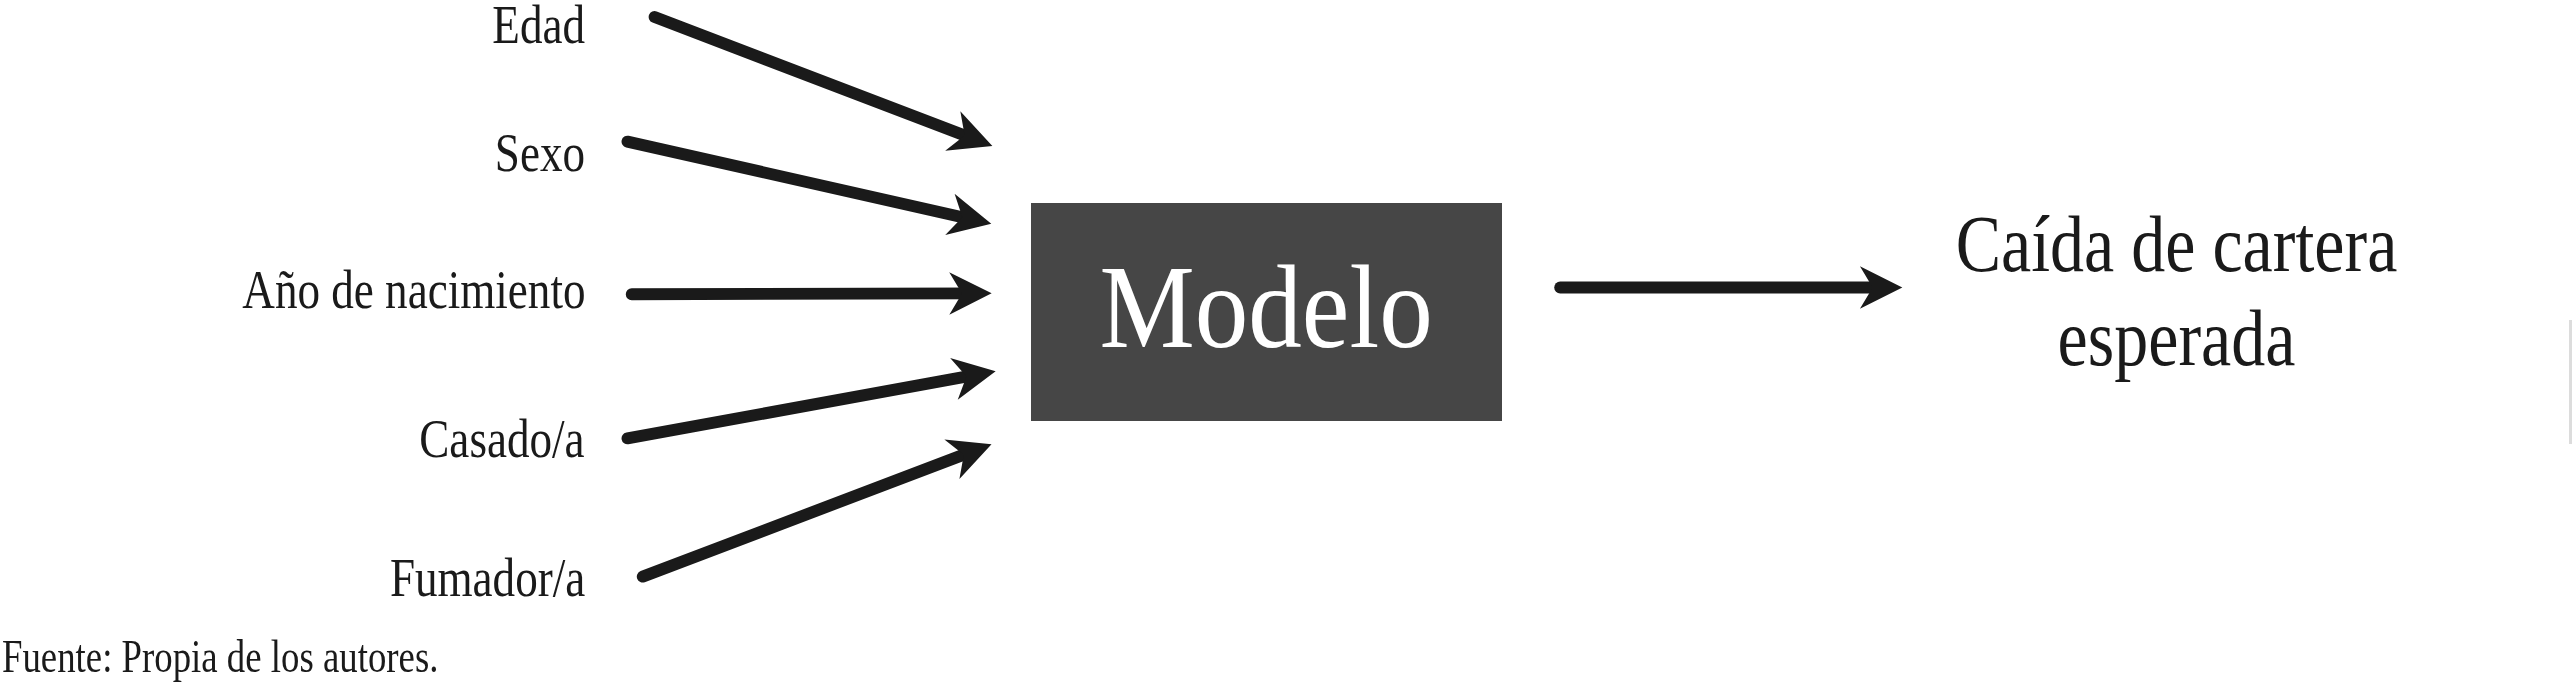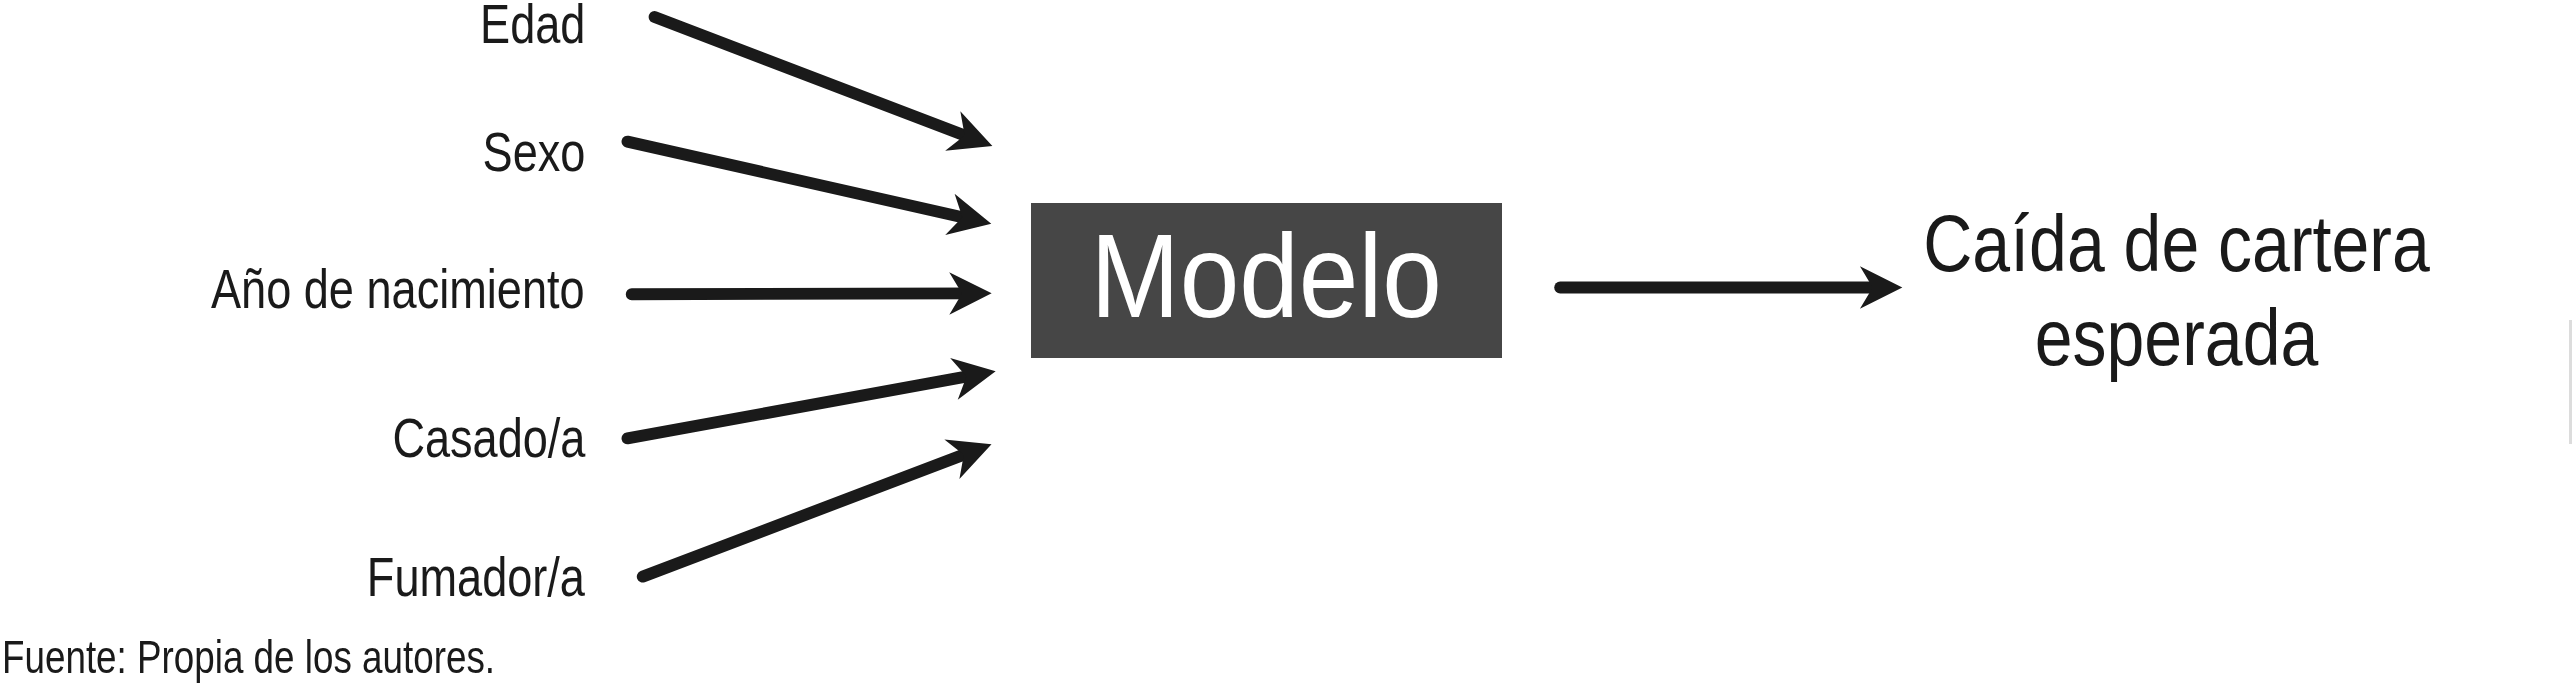--- a/index.html
+++ b/index.html
@@ -11,20 +11,21 @@
     width: 2576px;
     height: 686px;
     position: relative;
     overflow: hidden;
     font-family: "Liberation Sans", sans-serif;
     color: var(--text-color, #1a1a1a);
   }
   .stage {
     position: absolute;
     inset: 0;
+    font-family: Liberation Serif, serif;
   }
   .input-label {
     position: absolute;
     right: 1991px;            
     font-size: 55px;
     line-height: 55px;
     white-space: nowrap;
     color: var(--text-color, #1a1a1a);
     transform: scaleX(0.82);
     transform-origin: right center;
@@ -47,21 +48,21 @@
     stroke-width: 14;
     stroke-linecap: round;
     fill: none;
   }
 
   .model-box {
     position: absolute;
     left: 1031px;
     top: 203px;
     width: 471px;
-    height: 155px;
+    height: 218px;
     background: var(--box-bg, #464646);
     display: flex;
     align-items: center;
     justify-content: center;
   }
   .model-box-label {
     color: var(--box-text, #ffffff);
     font-size: 119px;
     line-height: 119px;
     white-space: nowrap;

